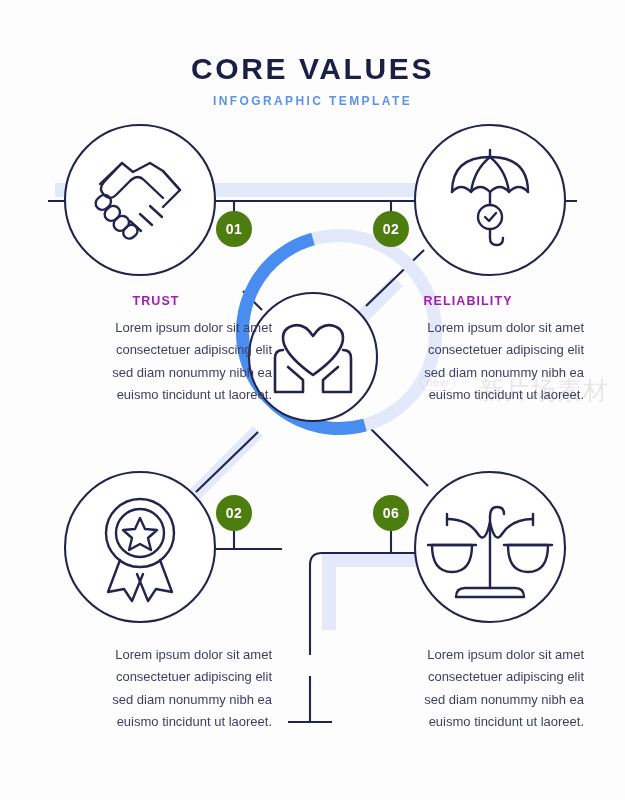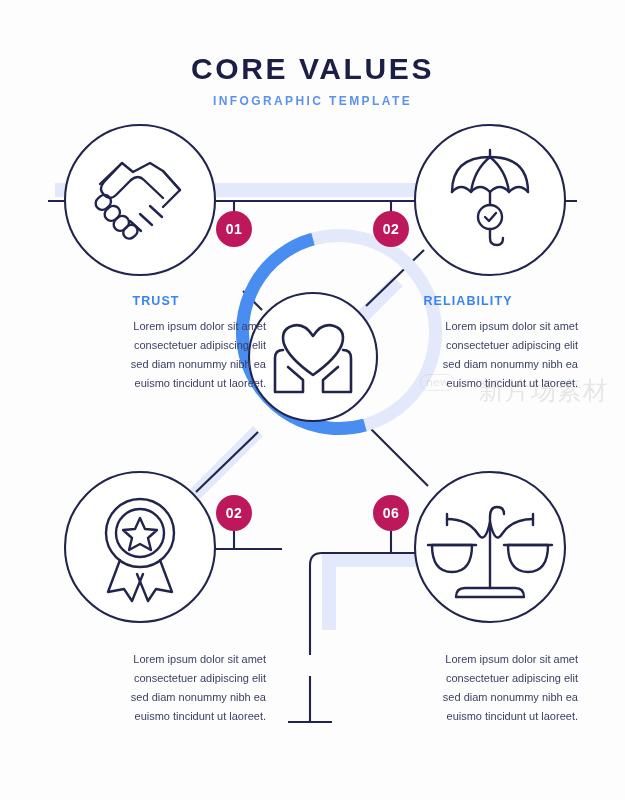--- a/index.html
+++ b/index.html
@@ -57,21 +57,21 @@
     height: 800px;
     overflow: visible;
   }
 
   
   .badge {
     position: absolute;
     width: 36px;
     height: 36px;
     border-radius: 50%;
-    background: #be185d;
+    background: #4d7c0f;
     color: #ffffff;
     font-size: 14px;
     font-weight: bold;
     letter-spacing: 0.4px;
     display: flex;
     align-items: center;
     justify-content: center;
     box-sizing: border-box;
   }
   #badge-01 { left: 216px; top: 211px; }
@@ -81,29 +81,29 @@
 
   
   .valueblock {
     position: absolute;
     width: 232px;
   }
   .valueblock .vtitle {
     font-size: 12.5px;
     font-weight: bold;
     letter-spacing: 1.1px;
-    color: #3b82f6;
+    color: #a21caf;
     margin: 0 0 9px 0;
     text-align: center;
   }
   .valueblock .vbody {
-    font-size: 11px;
+    font-size: 13px;
     line-height: 1.72;
     color: #3b3f63;
-    margin: 6px;
+    margin: 0;
     text-align: right;
   }
   .valueblock.left  .vbody { text-align: right; }
   .valueblock.right .vbody { text-align: right; }
 
   #block-trust       { left: 40px;  top: 294px; }
   #block-reliability { left: 352px; top: 294px; }
   #block-quality     { left: 40px;  top: 644px; }
   #block-morality    { left: 352px; top: 644px; }
 

